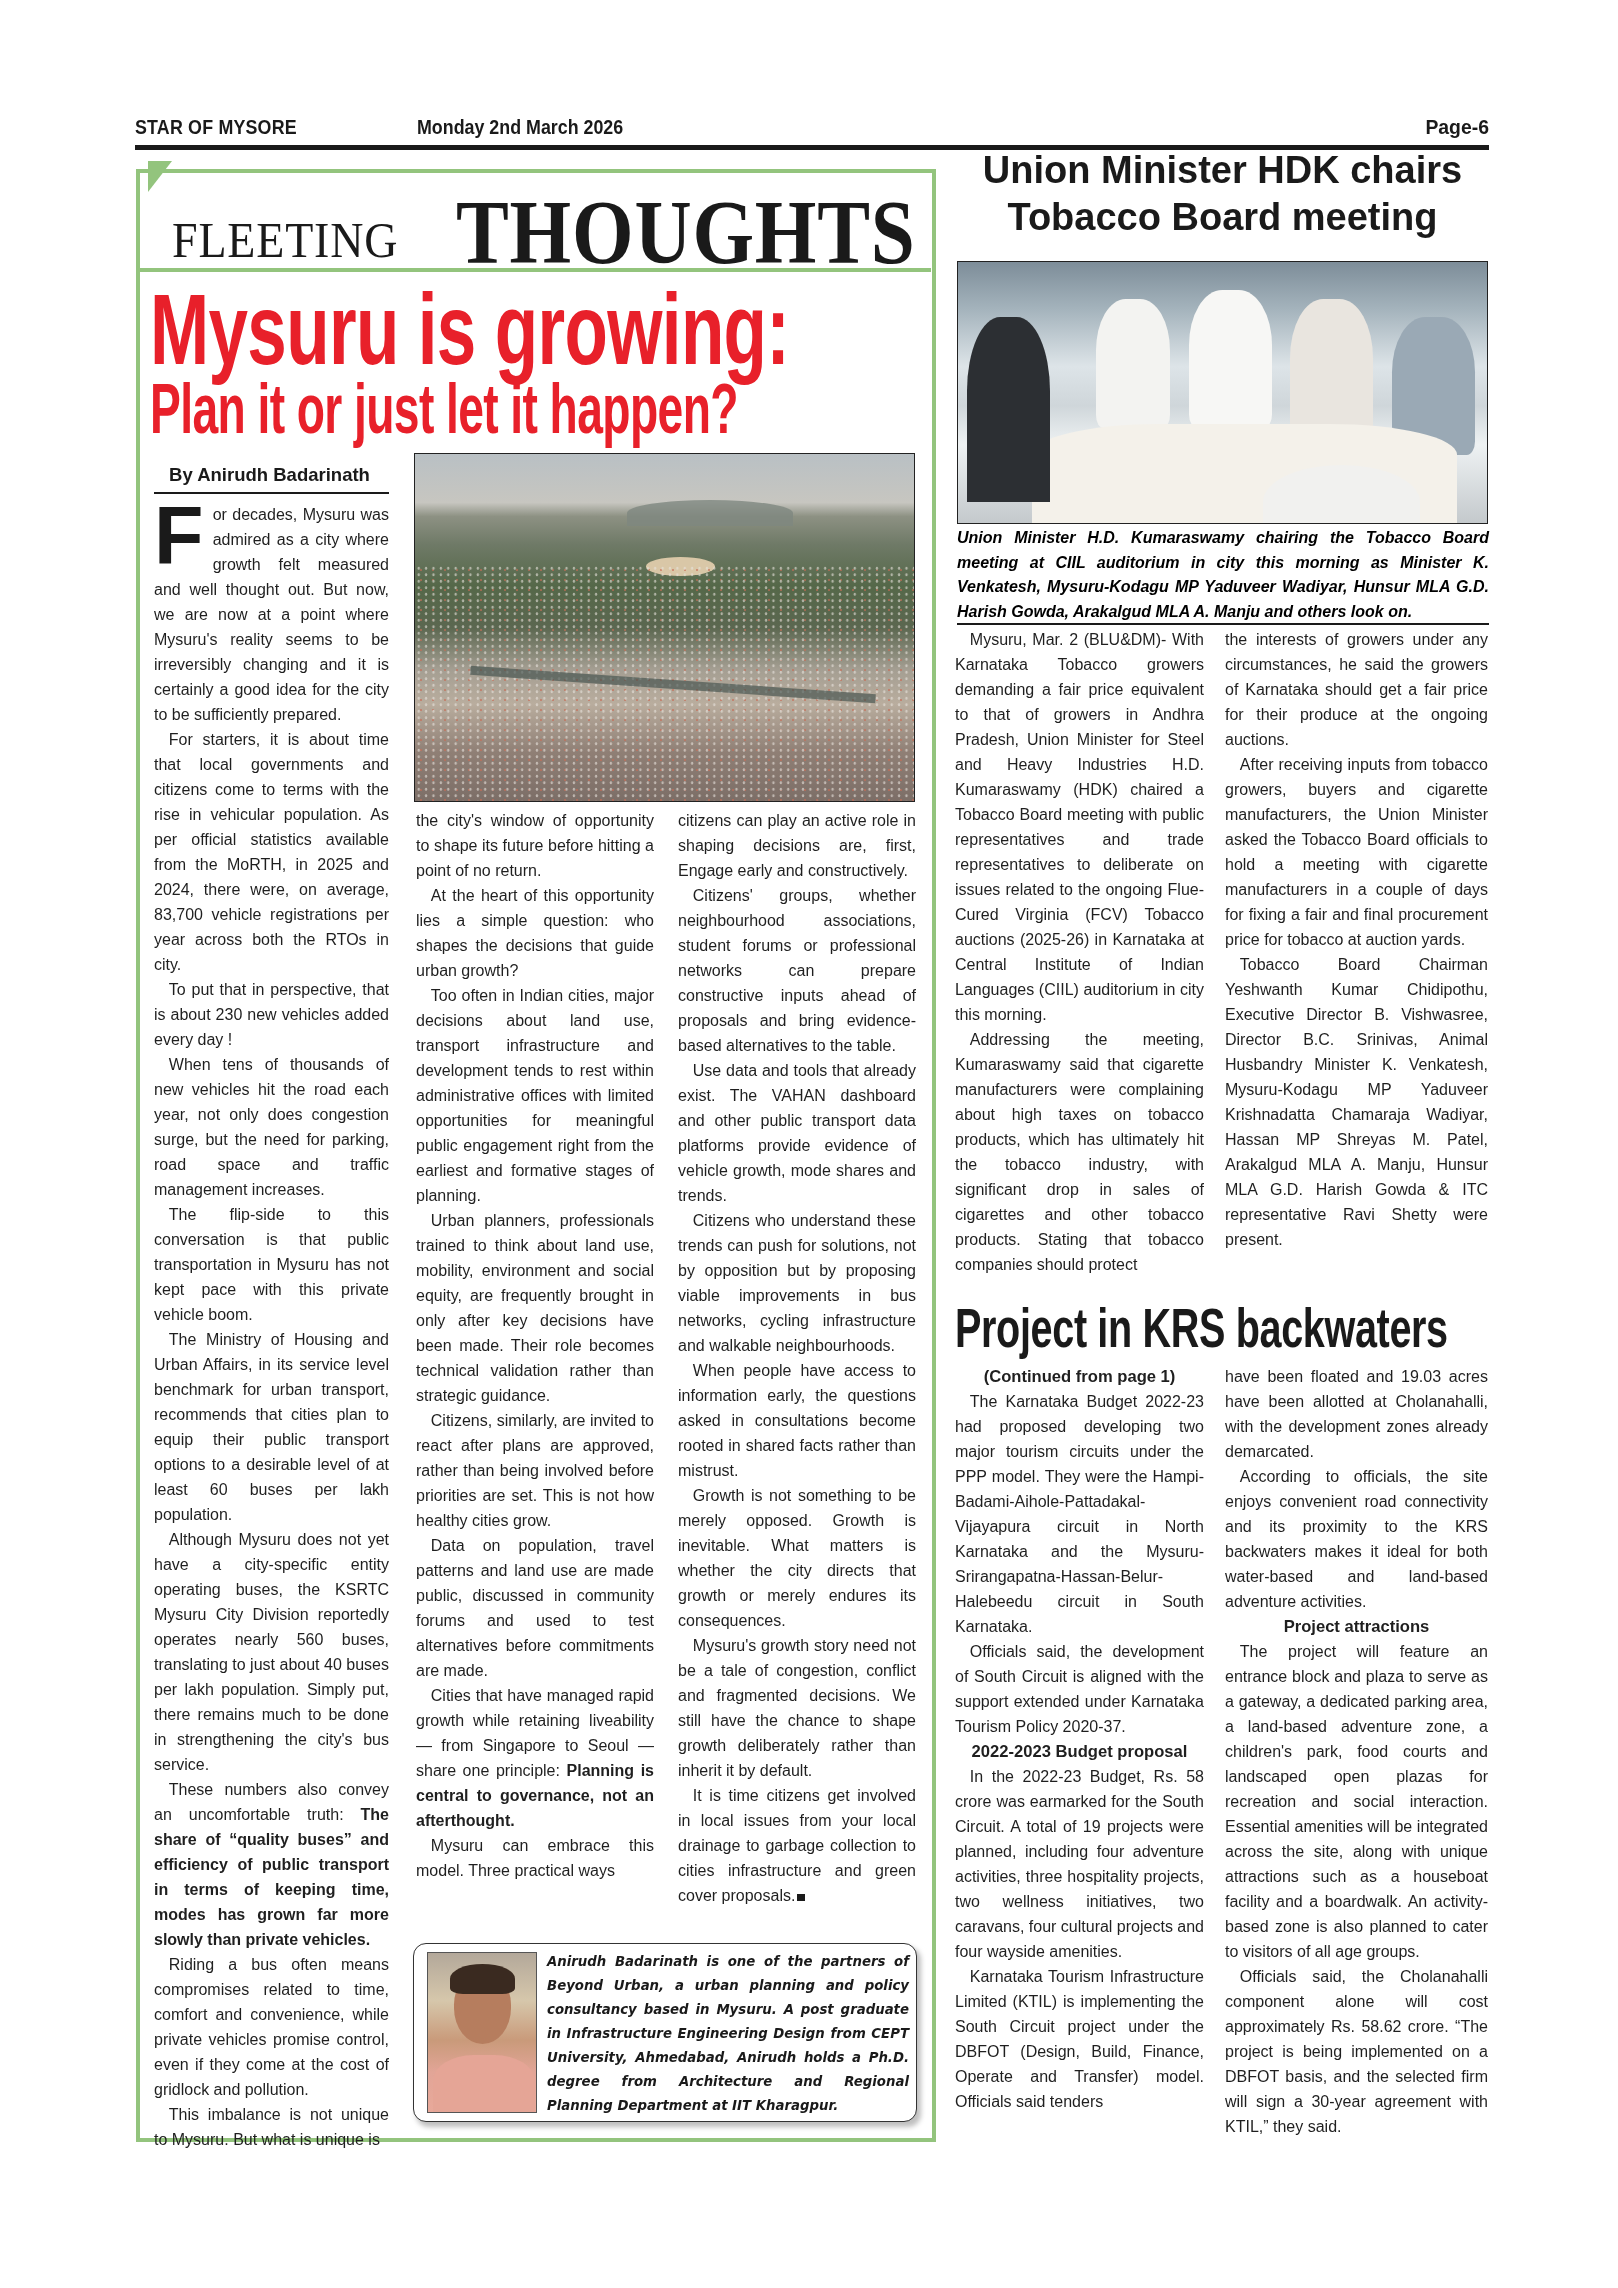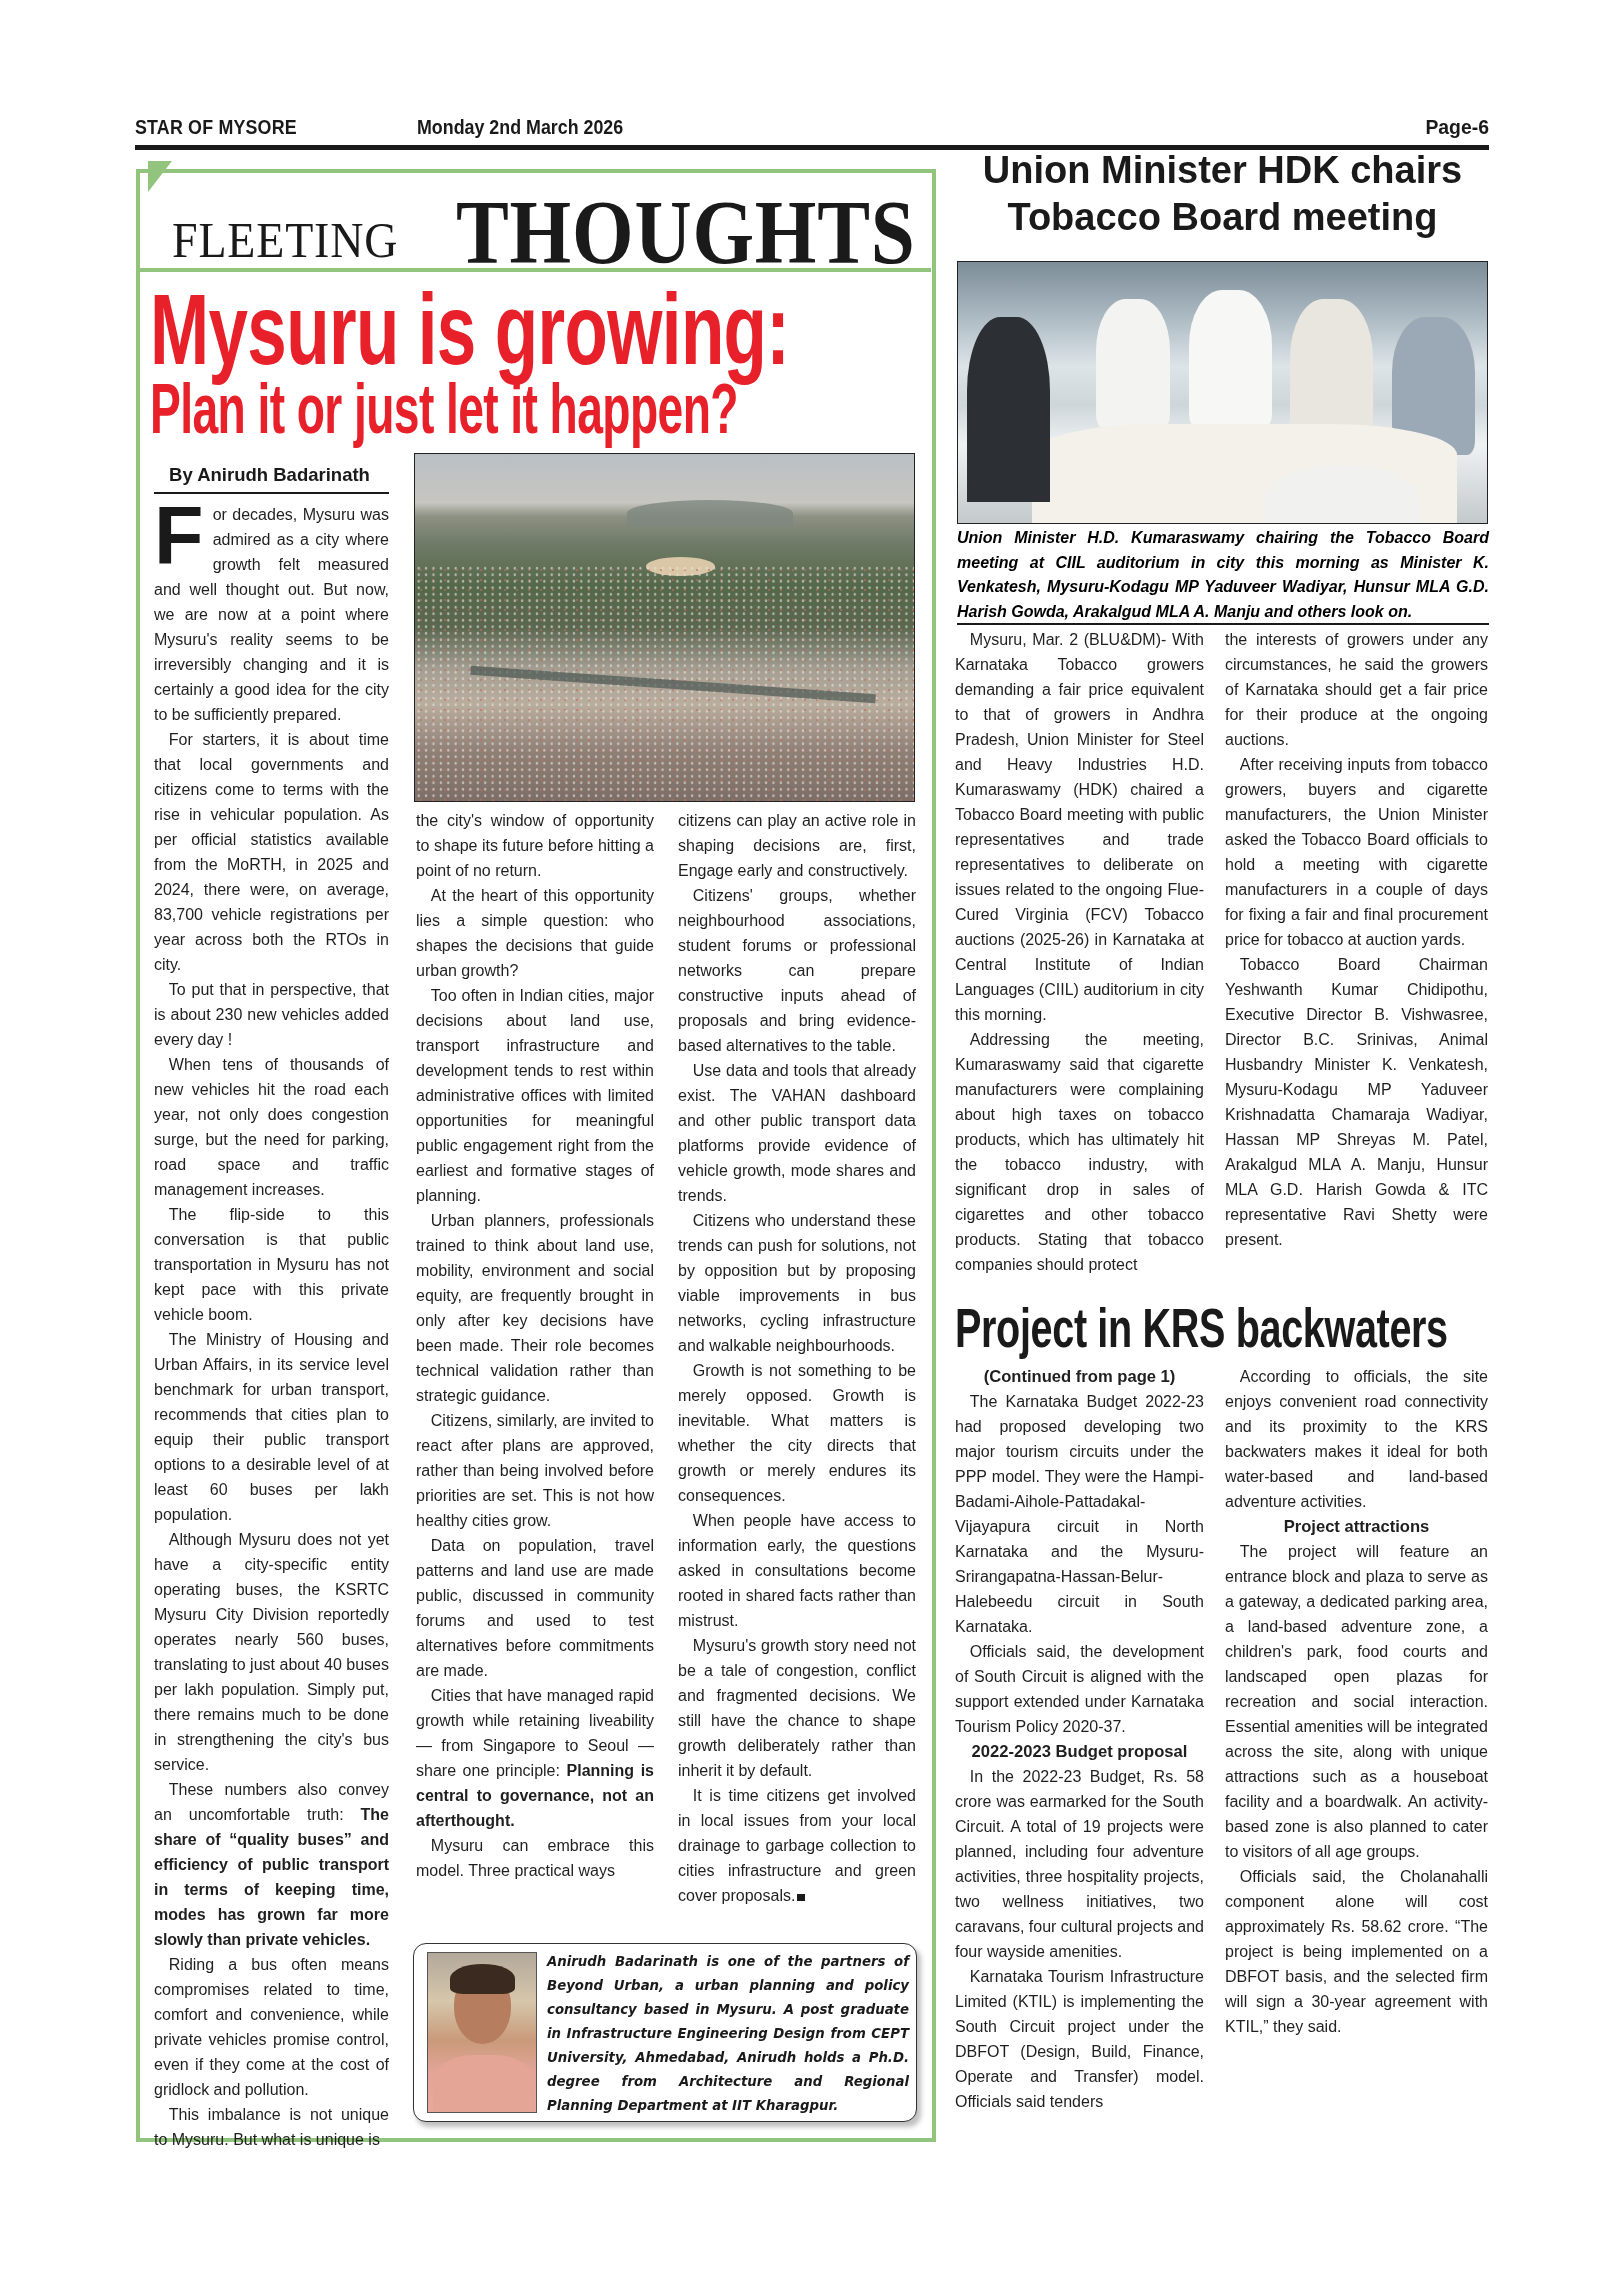--- a/index.html
+++ b/index.html
@@ -130,22 +130,22 @@
   <p>Data on population, travel patterns and land use are made public, discussed in community forums and used to test alternatives before commitments are made.</p>
   <p><span>Cities that have managed rapid growth while retaining liveability — from Singapore to Seoul — share one principle: </span><b>Planning is central to governance, not an afterthought.</b></p>
   <p>Mysuru can embrace this model. Three practical ways</p>
 </div>
 
 <div class="col col-c">
   <p class="noindent">citizens can play an active role in shaping decisions are, first, Engage early and constructively.</p>
   <p>Citizens' groups, whether neighbourhood associations, student forums or professional networks can prepare constructive inputs ahead of proposals and bring evidence-based alternatives to the table.</p>
   <p>Use data and tools that already exist. The VAHAN dashboard and other public transport data platforms provide evidence of vehicle growth, mode shares and trends.</p>
   <p>Citizens who understand these trends can push for solutions, not by opposition but by proposing viable improvements in bus networks, cycling infrastructure and walkable neighbourhoods.</p>
+  <p>When people have access to information early, the questions asked in consultations become rooted in shared facts rather than mistrust.</p>
   <p>Growth is not something to be merely opposed. Growth is inevitable. What matters is whether the city directs that growth or merely endures its consequences.</p>
-  <p>When people have access to information early, the questions asked in consultations become rooted in shared facts rather than mistrust.</p>
   <p>Mysuru's growth story need not be a tale of congestion, conflict and fragmented decisions. We still have the chance to shape growth deliberately rather than inherit it by default.</p>
   <p><span>It is time citizens get involved in local issues from your local drainage to garbage collection to cities infrastructure and green cover proposals.</span><span class="endmark"></span></p>
 </div>
 
 <div class="bio-box">
   <div class="bio-photo">
     <div class="body"></div>
     <div class="head"></div>
     <div class="hair"></div>
   </div>
@@ -178,18 +178,19 @@
 <div class="krs-title">Project in KRS backwaters</div>
 <div class="col col-f">
   <p class="subhead">(Continued from page 1)</p>
   <p>The Karnataka Budget 2022-23 had proposed developing two major tourism circuits under the PPP model. They were the Hampi-Badami-Aihole-Pattadakal-Vijayapura circuit in North Karnataka and the Mysuru-Srirangapatna-Hassan-Belur-Halebeedu circuit in South Karnataka.</p>
   <p>Officials said, the development of South Circuit is aligned with the support extended under Karnataka Tourism Policy 2020-37.</p>
   <p class="subhead">2022-2023 Budget proposal</p>
   <p>In the 2022-23 Budget, Rs. 58 crore was earmarked for the South Circuit. A total of 19 projects were planned, including four adventure activities, three hospitality projects, two wellness initiatives, two caravans, four cultural projects and four wayside amenities.</p>
   <p>Karnataka Tourism Infrastructure Limited (KTIL) is implementing the South Circuit project under the DBFOT (Design, Build, Finance, Operate and Transfer) model. Officials said tenders</p>
 </div>
 <div class="col col-g">
+  <p class="noindent">have been floated and 19.03 acres have been allotted at Cholanahalli, with the development zones already demarcated.</p>
   <p>According to officials, the site enjoys convenient road connectivity and its proximity to the KRS backwaters makes it ideal for both water-based and land-based adventure activities.</p>
   <p class="subhead">Project attractions</p>
   <p>The project will feature an entrance block and plaza to serve as a gateway, a dedicated parking area, a land-based adventure zone, a children's park, food courts and landscaped open plazas for recreation and social interaction. Essential amenities will be integrated across the site, along with unique attractions such as a houseboat facility and a boardwalk. An activity-based zone is also planned to cater to visitors of all age groups.</p>
   <p>Officials said, the Cholanahalli component alone will cost approximately Rs. 58.62 crore. “The project is being implemented on a DBFOT basis, and the selected firm will sign a 30-year agreement with KTIL,” they said.</p>
 </div>
 
 
 </body></html>

